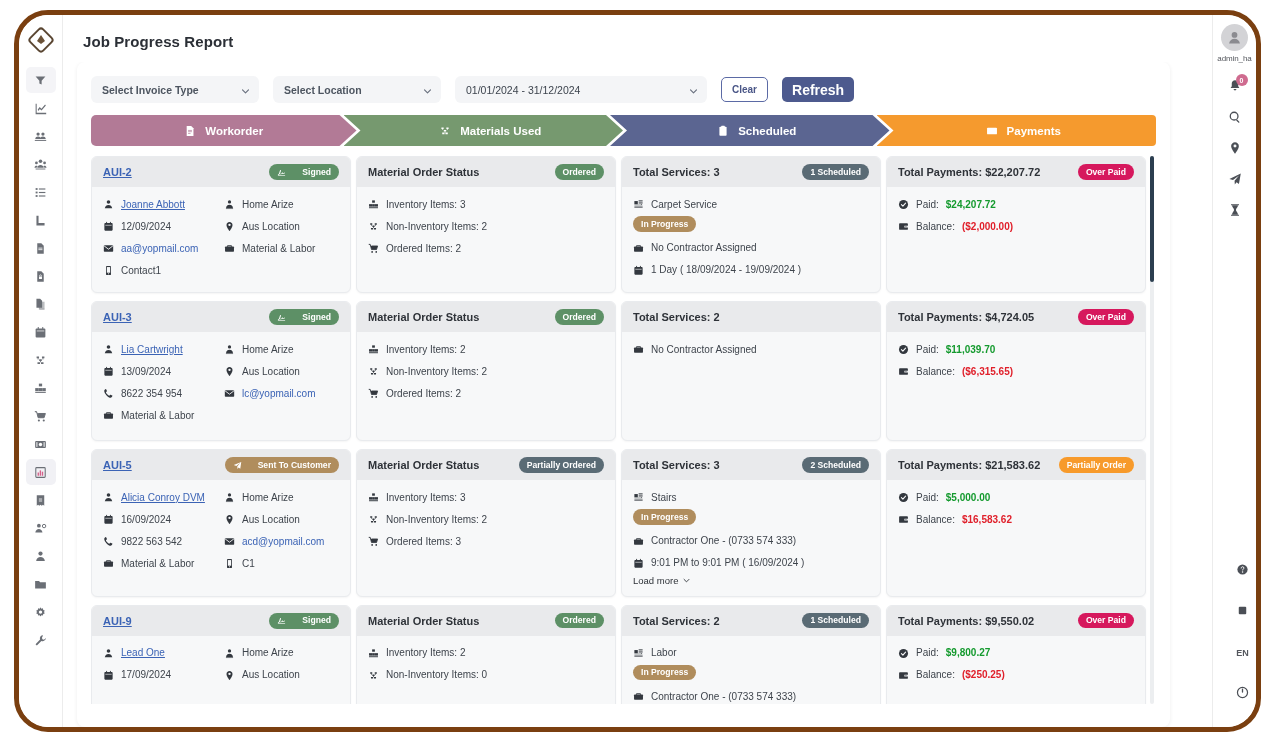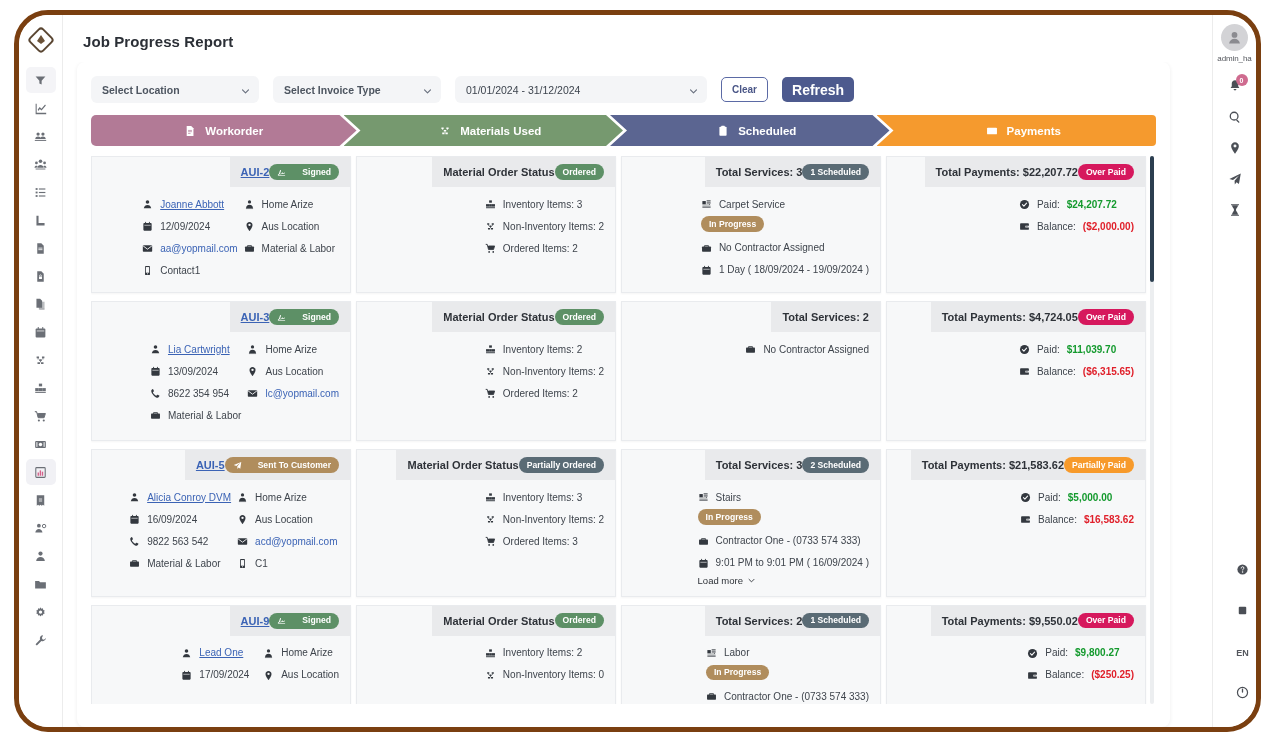--- a/index.html
+++ b/index.html
@@ -185,27 +185,26 @@
     padding-right: 10px;
   }
   .row {
     display: flex;
     gap: 5px;
     margin-bottom: 8px;
   }
   .card {
     flex: 1 1 0;
     background: #f7f8f9;
-    border-radius: 0;
+    border-radius: 6px;
     border: 1px solid #e9ebee;
     overflow: hidden;
     display: flex;
     flex-direction: column;
     box-shadow: 0 1px 2px rgba(0,0,0,.045);
-    align-items: flex-end;
   }
   .card-head {
     height: 30px;
     background: #e9eaec;
     display: flex;
     align-items: center;
     justify-content: space-between;
     padding: 0 11px;
   }
   .card-head .title {
@@ -564,30 +563,30 @@
         </div>
   </div>
 
   <div class="main-col">
     <div class="page-title">Job Progress Report</div>
 
     <div class="content-scroll">
       <div class="panel">
 
         <div class="filter-bar">
-          <div class="select-box sb-loc">
-            <span>Select Location</span>
+          <div class="select-box sb-inv">
+            <span>Select Invoice Type</span>
             <span class="caret">
               <svg width="9" height="9" viewBox="0 0 12 12">
                     <path d="M2 4.5 L6 8.5 L10 4.5" fill="none" stroke="currentColor" stroke-width="1.6" stroke-linecap="round" stroke-linejoin="round"></path>
                   </svg>
             </span>
           </div>
-          <div class="select-box sb-inv">
-            <span>Select Invoice Type</span>
+          <div class="select-box sb-loc">
+            <span>Select Location</span>
             <span class="caret">
               <svg width="9" height="9" viewBox="0 0 12 12">
                     <path d="M2 4.5 L6 8.5 L10 4.5" fill="none" stroke="currentColor" stroke-width="1.6" stroke-linecap="round" stroke-linejoin="round"></path>
                   </svg>
             </span>
           </div>
           <div class="select-box sb-date">
             <span>01/01/2024 - 31/12/2024</span>
             <span class="caret">
               <svg width="9" height="9" viewBox="0 0 12 12">
@@ -1245,21 +1244,21 @@
                             </span>
                           </span>
                         </div>
                       </div>
      </div>
    </div>
    <div class="card">
      <div class="card-head">
        <span class="title">Total Payments: $21,583.62</span>
        <span class="badge orange">
-                        <span>Partially Paid</span>
+                        <span>Partially Order</span>
                       </span>
      </div>
      <div class="card-body">
        <div class="stack">
          <div class="kv">
            <span class="ico">
                             <svg width="11" height="11" viewBox="0 0 16 16">
                               <circle cx="8" cy="8" r="6.6" fill="currentColor"></circle>
                               <path d="M5 8.2 7.1 10.3 11 5.9" fill="none" stroke="#f7f8f9" stroke-width="1.6" stroke-linecap="round" stroke-linejoin="round"></path>
                             </svg>

